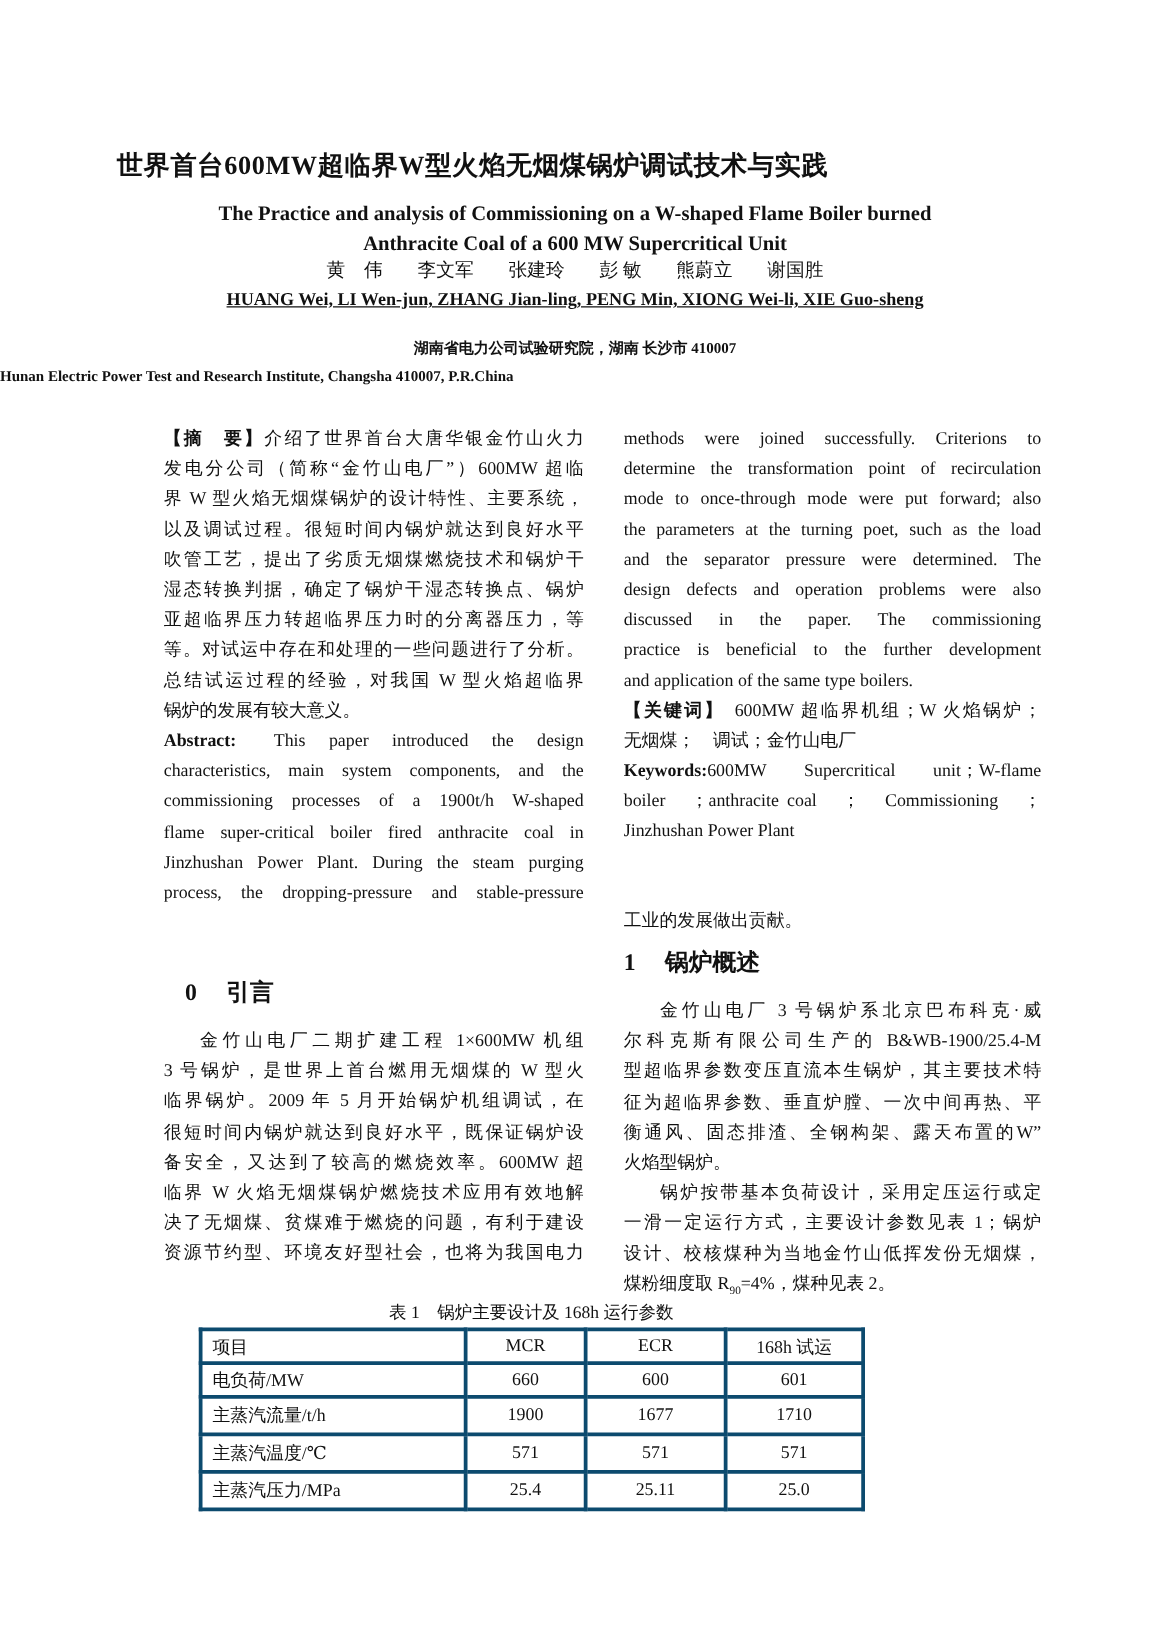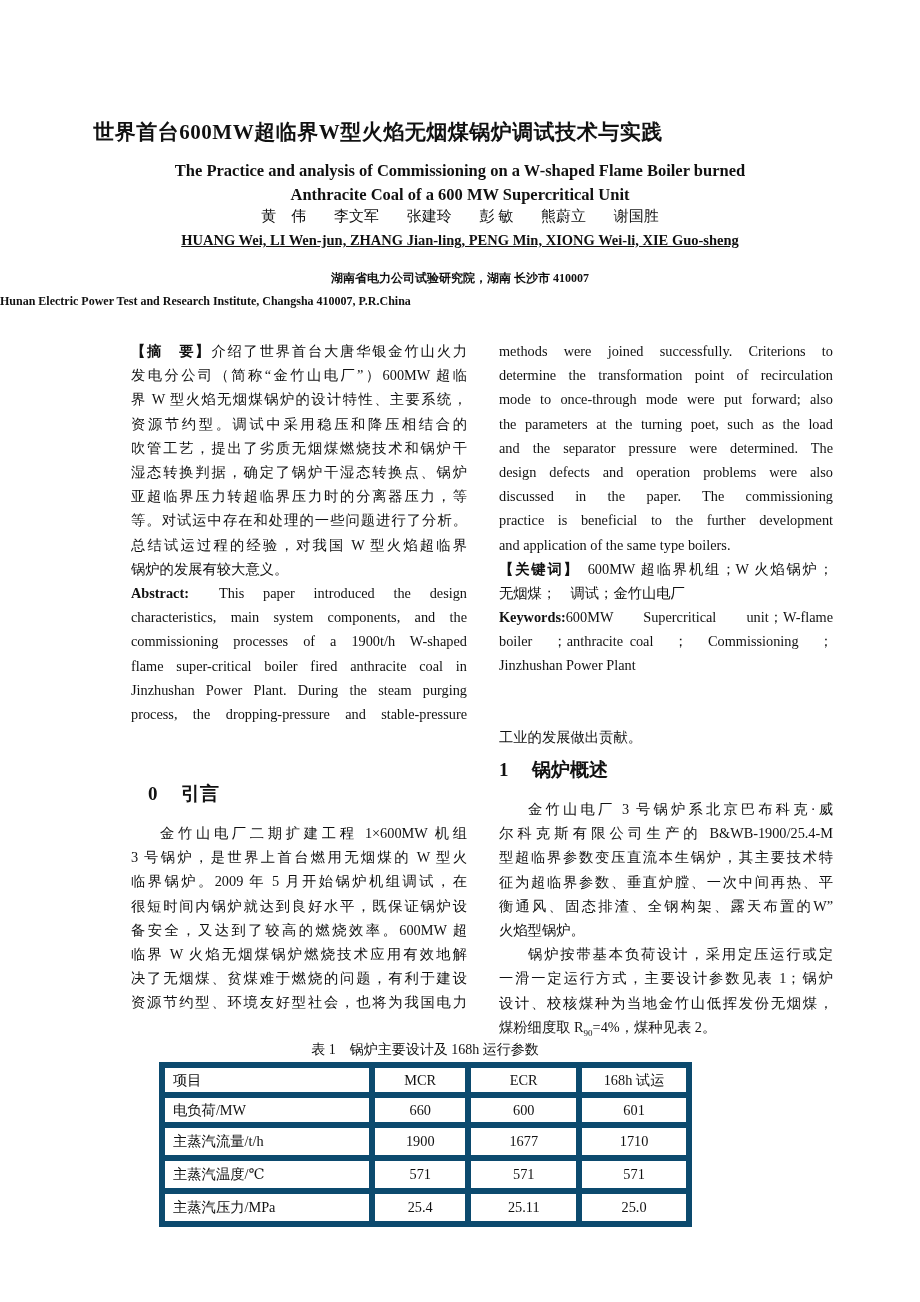--- a/index.html
+++ b/index.html
@@ -22,21 +22,21 @@
   .line { display: block; height: 24.2px; white-space: nowrap; text-align-last: justify; text-align: justify; }
   .line.last { text-align-last: left; }
   .bold { font-weight: bold; }
   .indent { padding-left: 29px; }
 
   .h-sec { position: absolute; font-size: 19px; font-weight: bold; }
   .h-sec .num { display: inline-block; width: 33px; }
 
   .tbl-caption { position: absolute; top: 1041px; left: 159px; width: 532px; text-align: center; font-size: 14px; }
   table.t1 { position: absolute; top: 1062px; left: 159px; width: 533px; border-collapse: collapse; font-size: 14.3px; }
-  table.t1 td { border: 6px solid #0c4a6e; padding: 0 8px; height: 24px; }
+  table.t1 td { border: 3px solid #0c4a6e; padding: 0 8px; height: 24px; }
   table.t1 td.num { text-align: center; }
   table.t1 tr.r-hdr td, table.t1 tr.r1 td { height: 24px; }
   table.t1 tr.r2 td, table.t1 tr.r3 td, table.t1 tr.r4 td { height: 27px; }
 </style>
 </head>
 <body>
 
 <div class="abs title-cn">世界首台600MW超临界W型火焰无烟煤锅炉调试技术与实践</div>
 <div class="abs title-en title-en1">The Practice and analysis of Commissioning on a W-shaped Flame Boiler burned</div>
 <div class="abs title-en title-en2">Anthracite Coal of a 600 MW Supercritical Unit</div>
@@ -49,21 +49,21 @@
   <span>谢国胜</span>
 </div>
 <div class="abs authors-en">HUANG Wei, LI Wen-jun, ZHANG Jian-ling, PENG Min, XIONG Wei-li, XIE Guo-sheng</div>
 <div class="abs affil-cn">湖南省电力公司试验研究院，湖南  长沙市 410007</div>
 <div class="abs affil-en">Hunan Electric Power Test and Research Institute, Changsha 410007, P.R.China</div>
 
 <div class="col col-left" style="top:339px;">
   <span class="line"><span class="bold">【摘　要】</span><span>介绍了世界首台大唐华银金竹山火力</span></span>
   <span class="line">发电分公司（简称“金竹山电厂”）600MW 超临</span>
   <span class="line">界 W 型火焰无烟煤锅炉的设计特性、主要系统，</span>
-  <span class="line">资源节约型。调试中采用稳压和降压相结合的</span>
+  <span class="line">以及调试过程。很短时间内锅炉就达到良好水平</span>
   <span class="line">吹管工艺，提出了劣质无烟煤燃烧技术和锅炉干</span>
   <span class="line">湿态转换判据，确定了锅炉干湿态转换点、锅炉</span>
   <span class="line">亚超临界压力转超临界压力时的分离器压力，等</span>
   <span class="line">等。对试运中存在和处理的一些问题进行了分析。</span>
   <span class="line">总结试运过程的经验，对我国 W 型火焰超临界</span>
   <span class="line last">锅炉的发展有较大意义。</span>
 </div>
 
 <div class="col col-left" style="top:581px;">
   <span class="line"><span class="bold" style="margin-right:30px;">Abstract:</span><span>This paper introduced the design</span></span>

